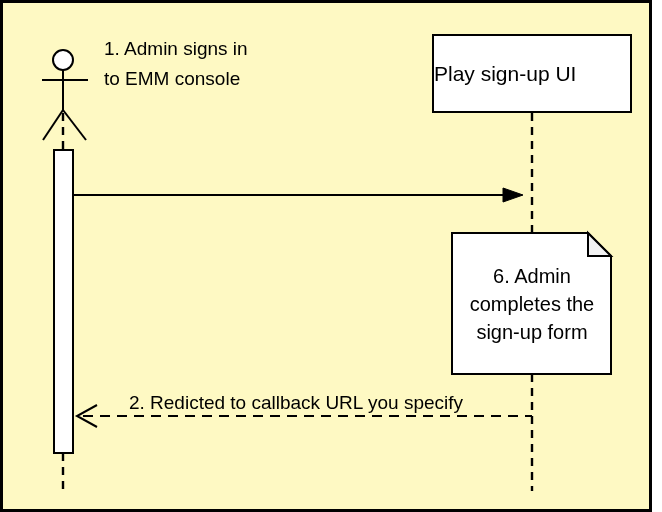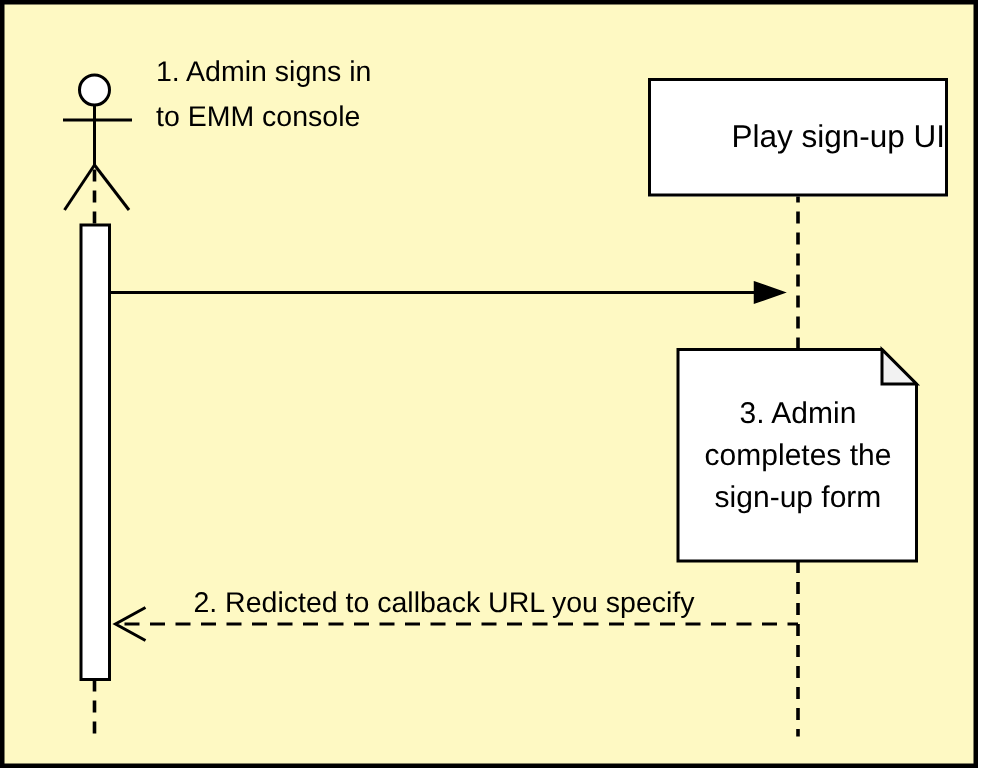--- a/index.html
+++ b/index.html
@@ -41,24 +41,23 @@
     position: absolute;
     left: 429px;
     top: 31px;
     width: 200px;
     height: 79px;
     box-sizing: border-box;
     border: 2px solid #000000;
     background: #ffffff;
     display: flex;
     align-items: center;
-    justify-content: flex-end;
+    justify-content: flex-start;
     font-size: 21px;
     color: #000000;
-    margin-top: 18px;
   }
   .msg2-label {
     left: 72px;
     top: 163px;
     width: 448px;
     text-align: center;
   }
   .msg4-label {
     left: 73px;
     top: 389px;
@@ -118,19 +117,19 @@
   </svg>
 
   <div class="label actor-label">1. Admin signs in
 to EMM console</div>
 
   <div class="participant-box">
     <span>Play sign-up UI</span>
   </div>
 
 
-  <div class="label note-label">3. Admin
+  <div class="label note-label">6. Admin
 completes the
 sign-up form</div>
 
   <div class="label msg4-label">2. Redicted to callback URL you specify</div>
 
 </div>
 
 </body></html>

